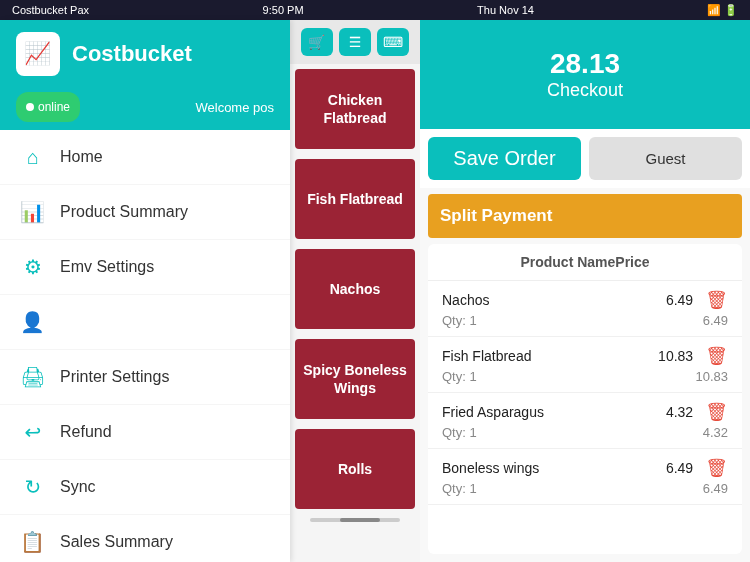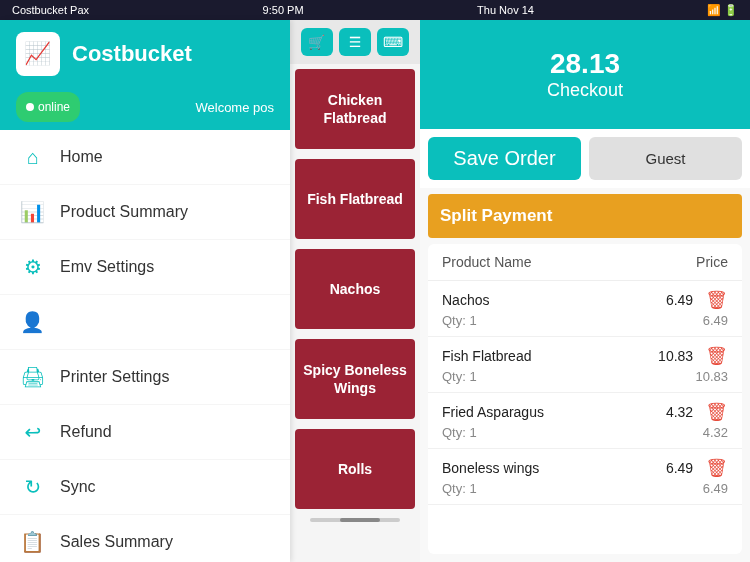--- a/index.html
+++ b/index.html
@@ -271,24 +271,24 @@
     .order-table {
       flex: 1;
       overflow-y: auto;
       background: white;
       margin: 0 8px 8px;
       border-radius: 6px;
     }
 
     .order-header {
       display: flex;
-      justify-content: space-between;
+      justify-content: center;
       padding: 10px 14px;
       border-bottom: 1px solid #eee;
-      font-weight: 400;
+      font-weight: 700;
       color: #555;
       font-size: 14px;
     }
 
     .order-item {
       border-bottom: 1px solid #f0f0f0;
       padding: 8px 14px;
     }
 
     .order-item-row {

